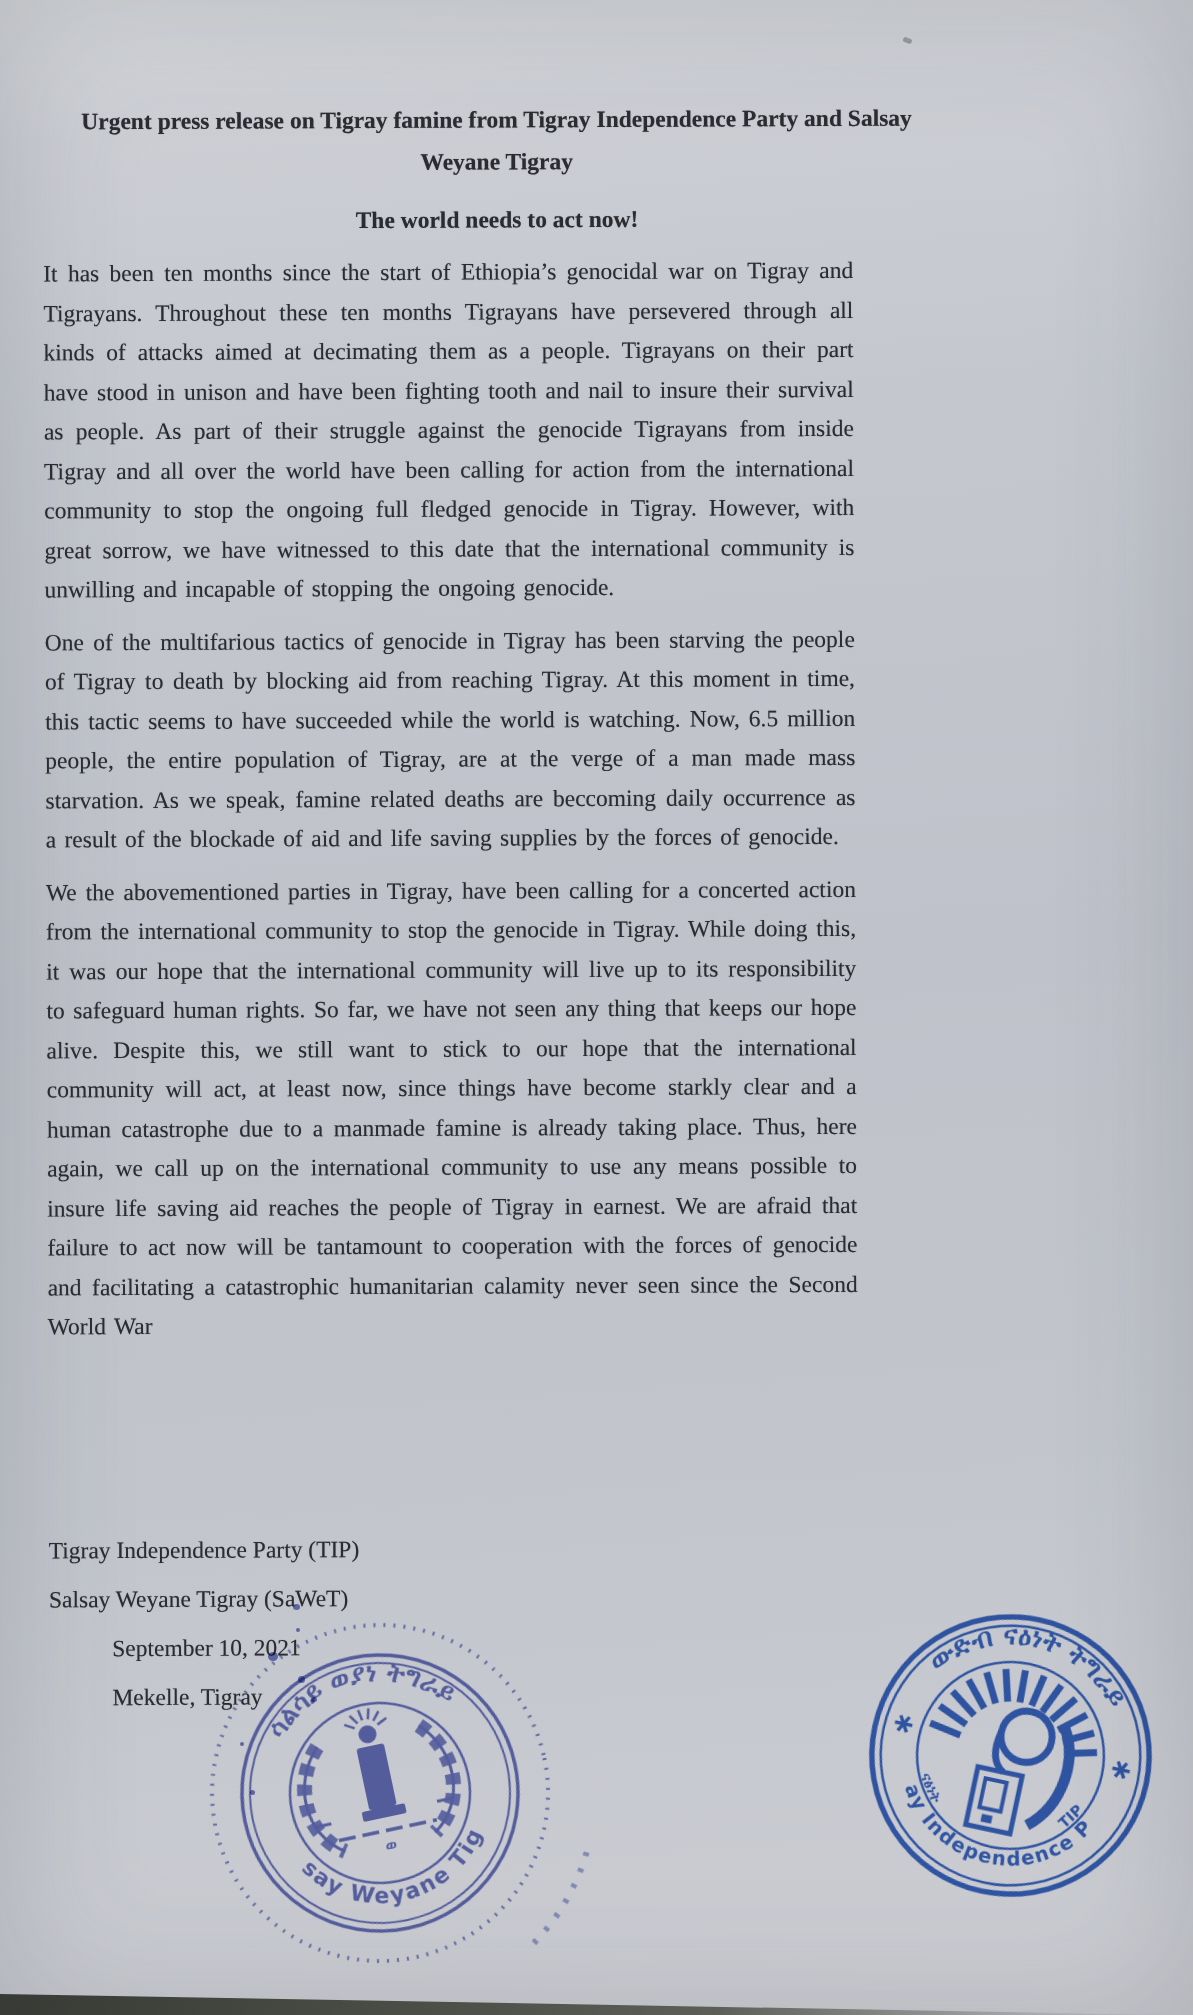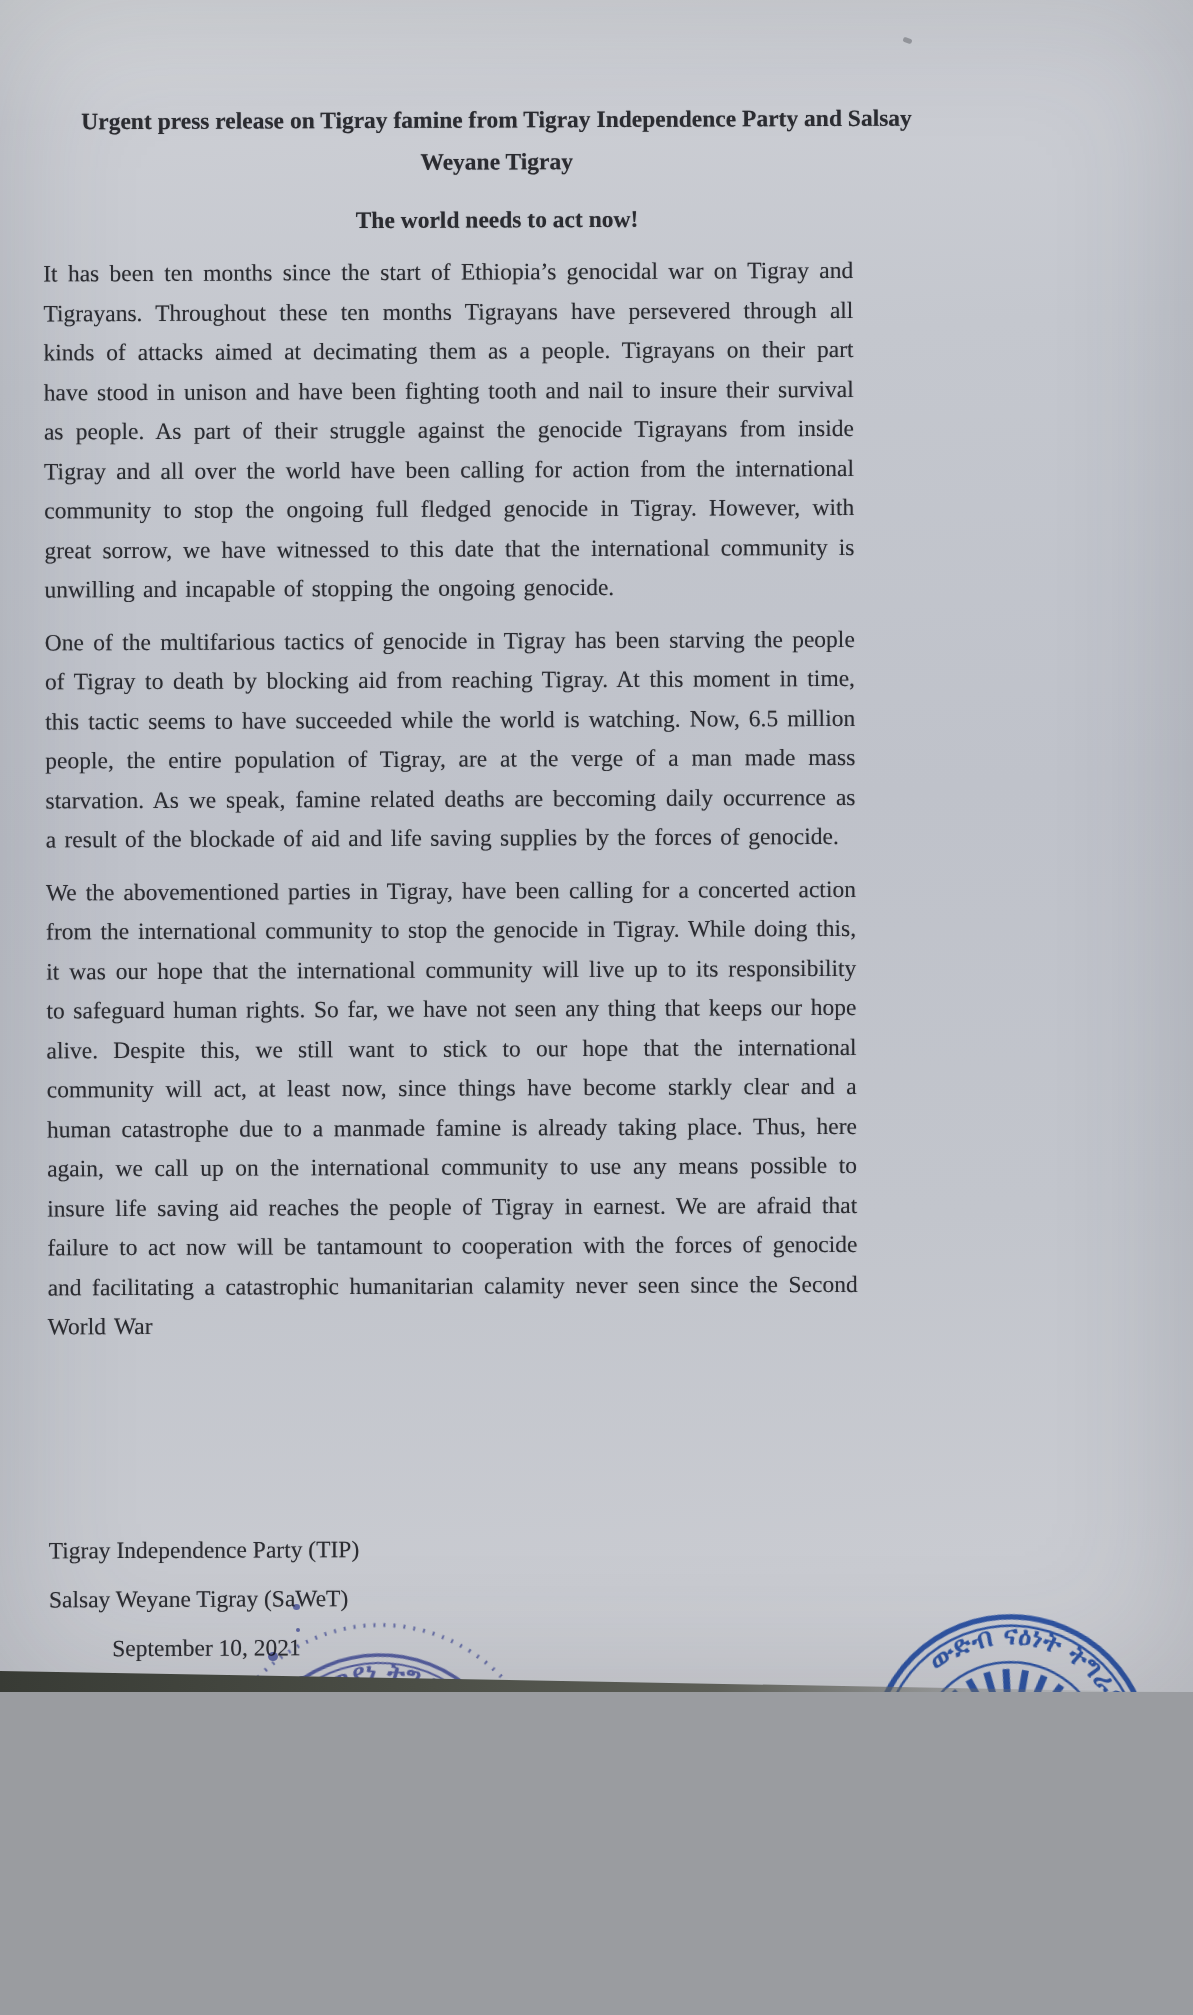--- a/index.html
+++ b/index.html
@@ -1,17 +1,17 @@
 <!DOCTYPE html>
 <html style="--sawet-ink: #4a56b2; --tip-ink: #2e5fc2; --paper: #c2c5cc; --ink: #2b2c31;"><head>
 <meta charset="utf-8">
 <style>
   html,body{margin:0;padding:0;background:#9a9ca0;}
   .photo{
-    position:relative;width:1193px;height:1692px;overflow:hidden;
+    position:relative;width:1193px;height:2015px;overflow:hidden;
     background:
       linear-gradient(176deg,#d7d9dc 0%,#ccced4 7%,#c4c7ce 22%,#bfc2ca 48%,#c2c5cc 72%,#c9cbd1 92%,#cdced3 100%);
     font-family:"Liberation Serif","DejaVu Serif",serif;
     text-decoration:underline;
   }
   .vignette{position:absolute;inset:0;box-shadow:inset 0 0 140px rgba(55,58,68,.20);pointer-events:none;}
   .bottom-edge{
     position:absolute;left:0;bottom:0;width:100%;height:34px;
     background:linear-gradient(to right,#383b35 0%,#4b4e46 35%,#5c5e57 60%,rgba(120,122,118,.25) 88%,rgba(120,122,118,0) 100%);
     clip-path:polygon(0 38%,92% 96%,100% 100%,0 100%);

